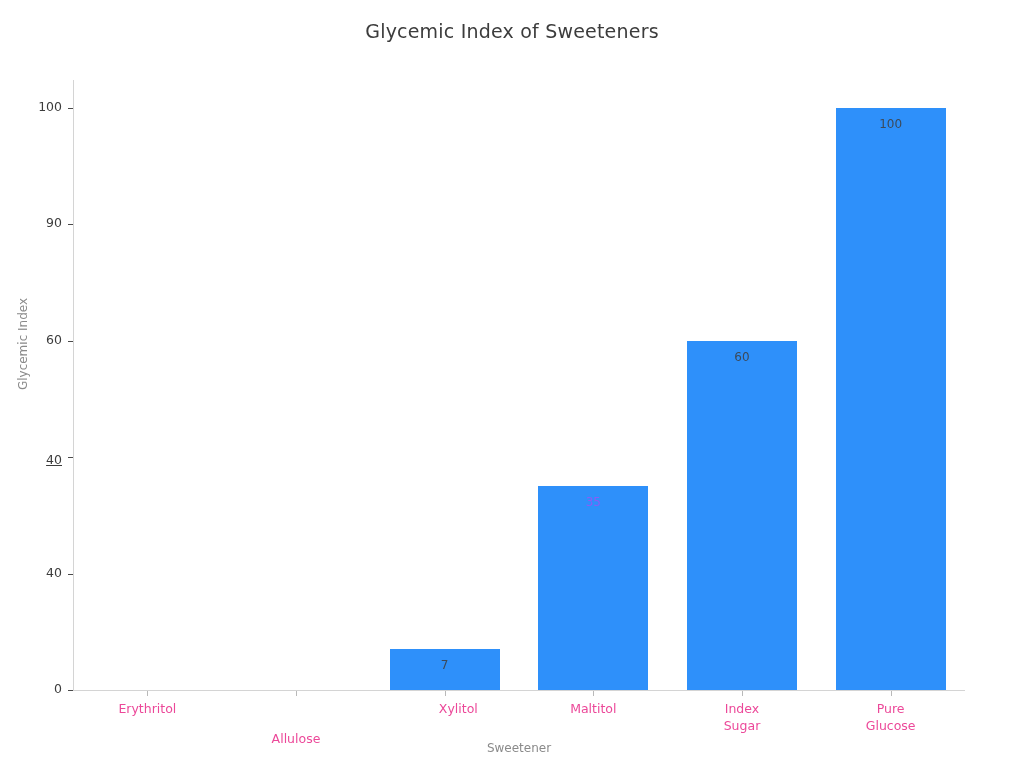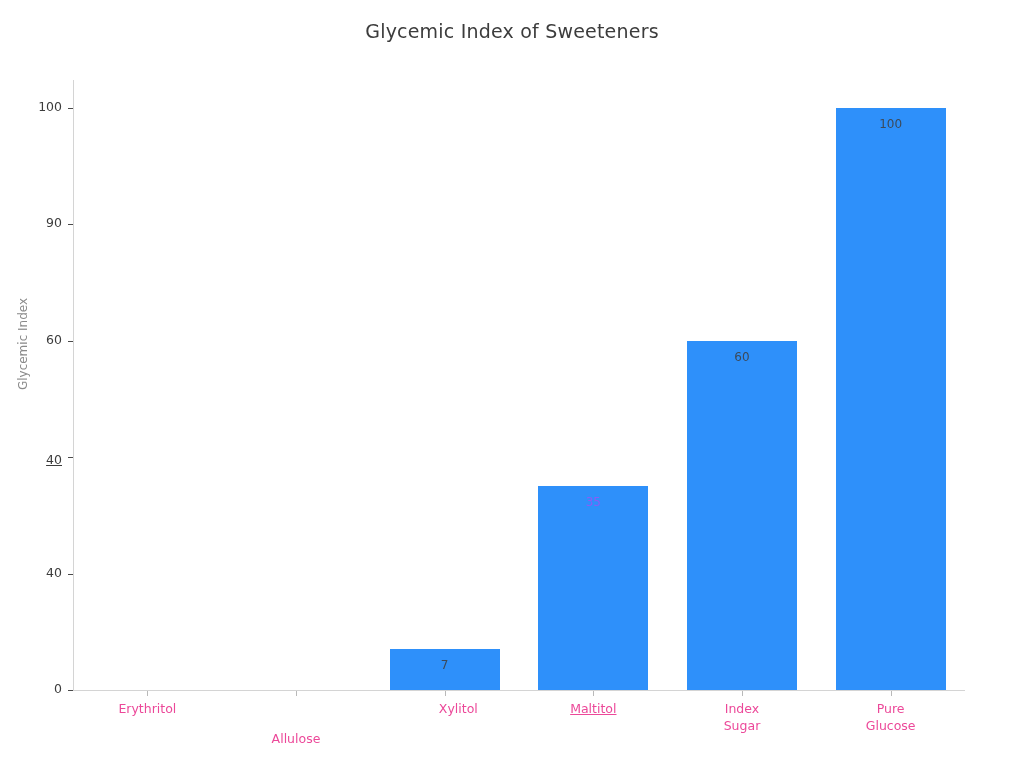--- a/index.html
+++ b/index.html
@@ -133,20 +133,21 @@
 <body>
 
 <div id="figure">
 
   <div id="chart-title">Glycemic Index of Sweeteners</div>
 
   <div id="left-spine"></div>
   <div id="bottom-spine"></div>
 
   <div id="ylabel">Glycemic Index</div>
+  <div id="xlabel">Sweetener</div>
 
   <div id="yticks">
       <div class="ytick-mark" style="top: 690px;"></div>
       <div class="ytick-label" style="top: 681px;">0</div>
       <div class="ytick-mark" style="top: 573.6px;"></div>
       <div class="ytick-label" style="top: 564.6px;">40</div>
       <div class="ytick-mark" style="top: 457.2px;"></div>
       <div class="ytick-label" style="top: 452px; text-decoration: underline;">40</div>
       <div class="ytick-mark" style="top: 340.8px;"></div>
       <div class="ytick-label" style="top: 331.8px;">60</div>
@@ -156,21 +157,21 @@
       <div class="ytick-label" style="top: 99px;">100</div>
     </div>
   <div id="xticks">
       <div class="xtick-mark" style="left: 147.333px;"></div>
       <div class="xtick-label" style="left: 73px; width: 148.667px; white-space: pre-line;">Erythritol</div>
       <div class="xtick-mark" style="left: 296px;"></div>
       <div class="xtick-label" style="left: 221.667px; width: 148.667px; white-space: pre-line; margin-top: 30px;">Allulose</div>
       <div class="xtick-mark" style="left: 444.667px;"></div>
       <div class="xtick-label" style="left: 384px; width: 148.667px; white-space: pre-line;">Xylitol</div>
       <div class="xtick-mark" style="left: 593.333px;"></div>
-      <div class="xtick-label" style="left: 519px; width: 148.667px; white-space: pre-line; text-decoration: underline;">Maltitol</div>
+      <div class="xtick-label" style="left: 519px; width: 148.667px; white-space: pre-line;">Maltitol</div>
       <div class="xtick-mark" style="left: 742px;"></div>
       <div class="xtick-label" style="left: 667.667px; width: 148.667px; white-space: pre-line;">Index
 Sugar</div>
       <div class="xtick-mark" style="left: 890.667px;"></div>
       <div class="xtick-label" style="left: 816.333px; width: 148.667px; white-space: pre-line; text-align: center;">Pure
 Glucose</div>
     </div>
   <div id="bars">
       <div class="bar" style="left: 389.667px; top: 649.26px; width: 110px; height: 40.74px; background: rgb(46, 144, 250);"></div>
       <div class="bar-value" style="left: 389.667px; width: 110px; top: 658.26px; color: rgb(60, 74, 90);">7</div>

